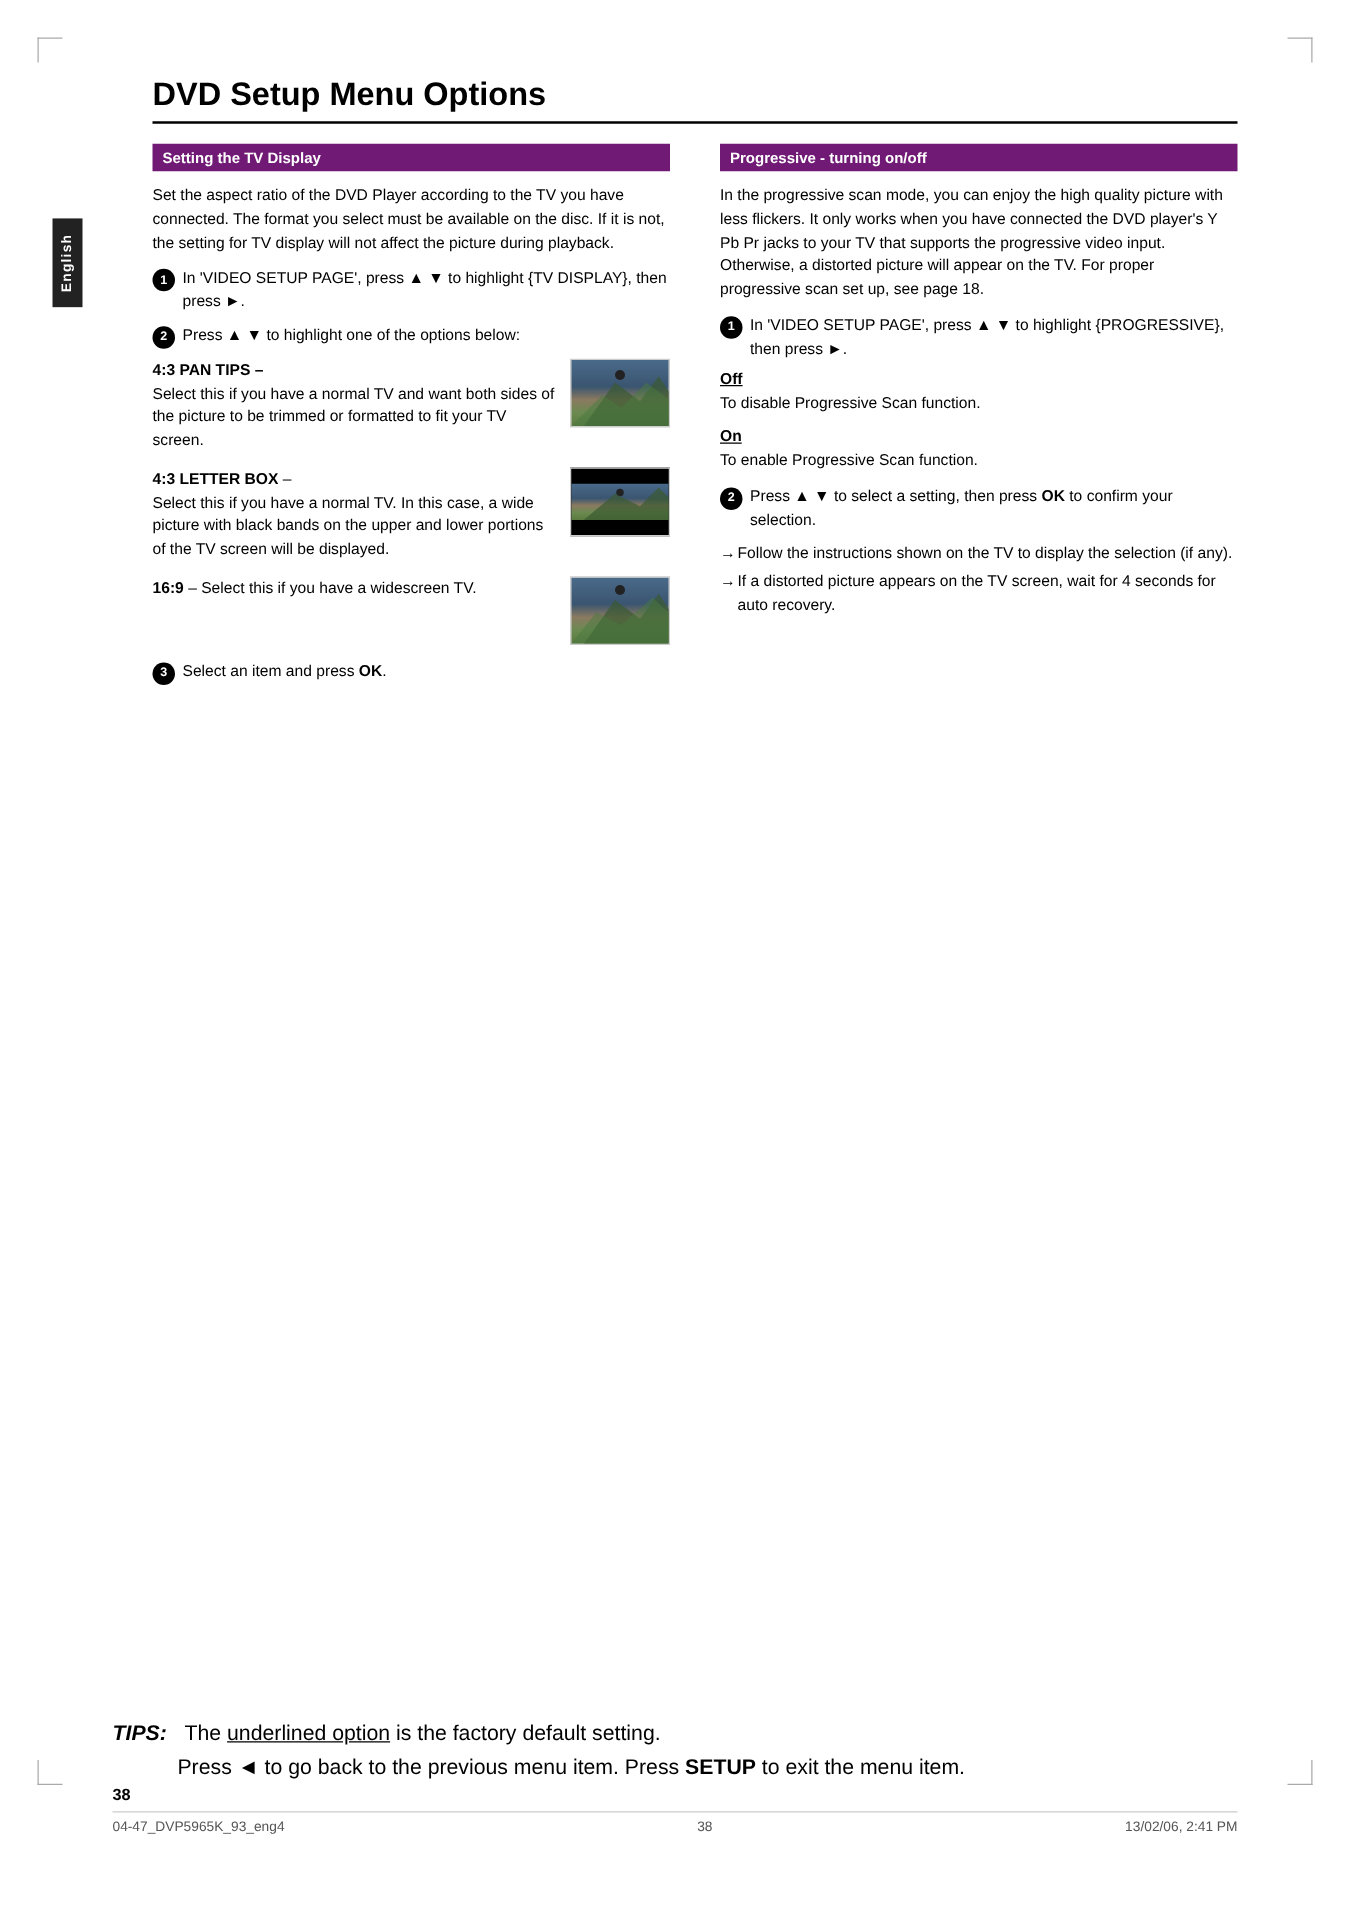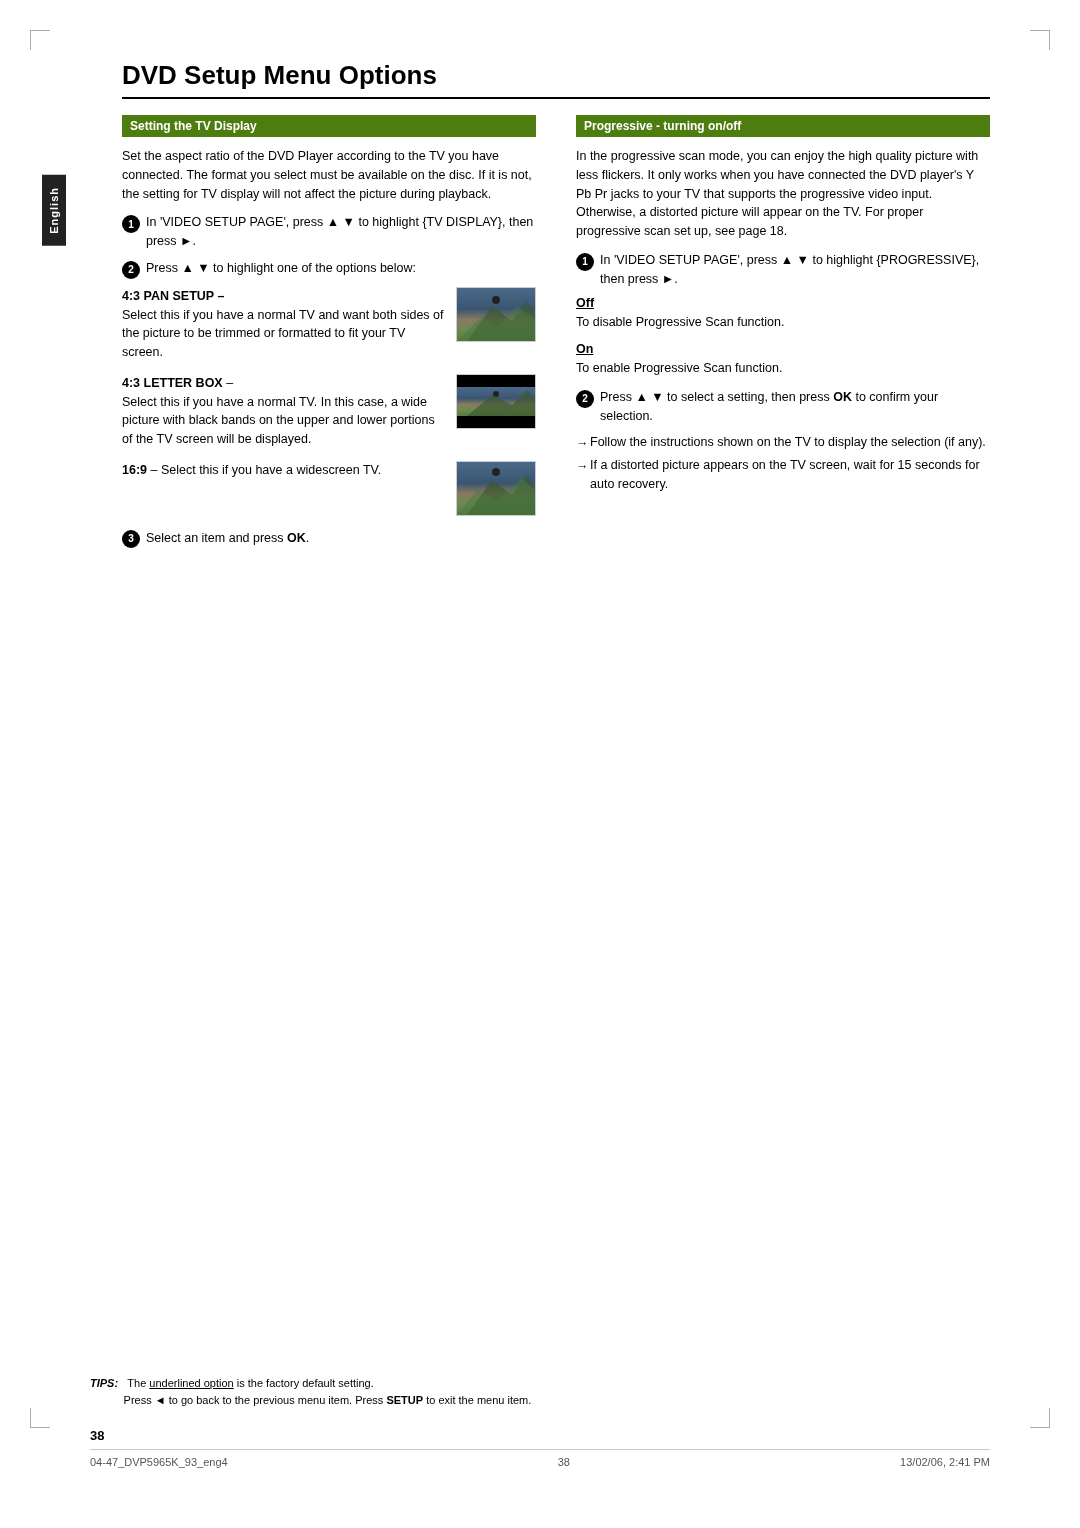--- a/index.html
+++ b/index.html
@@ -74,21 +74,21 @@
     .col-left {
       flex: 1;
     }
 
     .col-right {
       flex: 1;
     }
 
     
     .section-header {
-      background: #4d7c0f;
+      background: #701a75;
       color: #fff;
       font-size: 12px;
       font-weight: bold;
       padding: 4px 8px;
       margin-bottom: 10px;
     }
 
     .section-text {
       font-size: 12.5px;
       line-height: 1.5;
@@ -216,24 +216,24 @@
 
     .arrow-text::before {
       content: '→';
       position: absolute;
       left: 0;
     }
 
     
     .tips-section {
       position: absolute;
-      bottom: 118px;
+      bottom: 101px;
       left: 90px;
       right: 90px;
-      font-size: 11px;
+      font-size: 17px;
       line-height: 1.6;
     }
 
     .tips-section .tips-label {
       font-weight: bold;
       font-style: italic;
     }
 
     .tips-underline {
       text-decoration: underline;
@@ -300,21 +300,21 @@
 
         <div class="step">
           <div class="step-num">2</div>
           <div class="step-content">
             Press ▲ ▼ to highlight one of the options below:
           </div>
         </div>
 
         <div class="sub-option">
           <div class="sub-option-text">
-            <span class="option-title">4:3 PAN SETUP –</span><br>
+            <span class="option-title">4:3 PAN TIPS –</span><br>
             Select this if you have a normal TV and want both sides of the picture to be trimmed or formatted to fit your TV screen.
           </div>
           <div class="thumb thumb-pan-scan">
             <div class="mountain-dot"></div>
             <svg width="80" height="55" xmlns="http://www.w3.org/2000/svg" style="position:absolute;bottom:0;left:0;">
               <polygon points="10,55 35,20 55,35 70,15 80,30 80,55" fill="#3a5a30" opacity="0.7"></polygon>
               <polygon points="0,55 25,30 40,40 60,20 80,35 80,55" fill="#4a7a40" opacity="0.5"></polygon>
             </svg>
           </div>
         </div>
@@ -385,21 +385,21 @@
           <div class="step-num">2</div>
           <div class="step-content">
             Press ▲ ▼ to select a setting, then press <span class="bold">OK</span> to confirm your selection.
           </div>
         </div>
 
         <div class="arrow-text">
           Follow the instructions shown on the TV to display the selection (if any).
         </div>
         <div class="arrow-text">
-          If a distorted picture appears on the TV screen, wait for 15 seconds for auto recovery.
+          If a distorted picture appears on the TV screen, wait for 4 seconds for auto recovery.
         </div>
 
       </div>
     </div>
   </div>
 
   <div class="tips-section">
     <div>
       <span class="tips-label">TIPS:</span>
       &nbsp;&nbsp;The <span class="tips-underline">underlined option</span> is the factory default setting.

